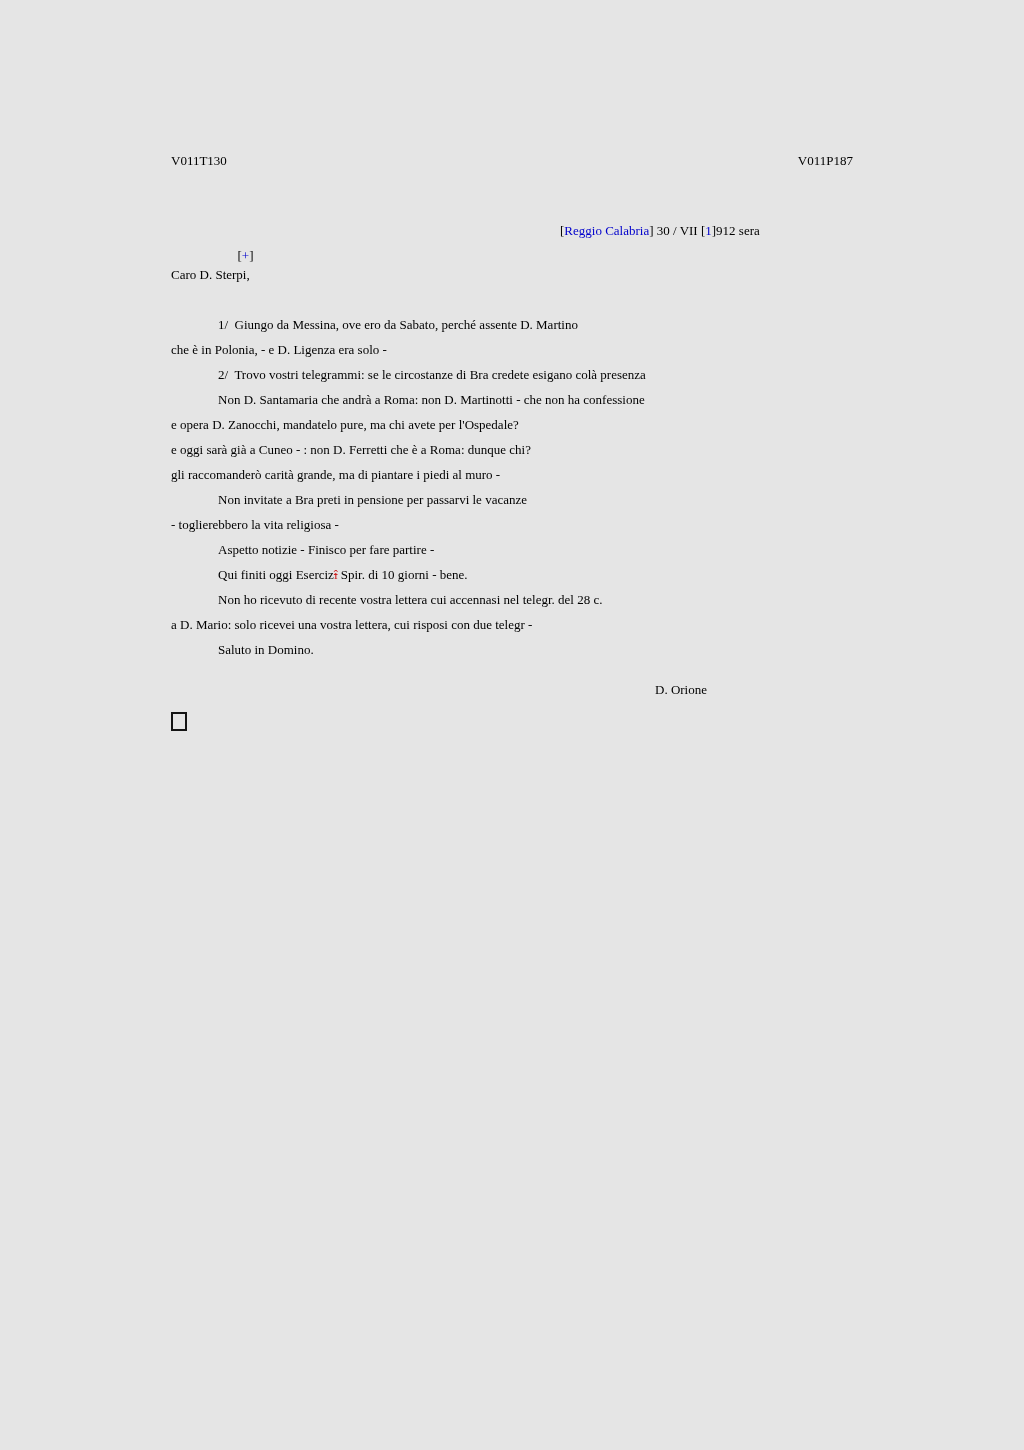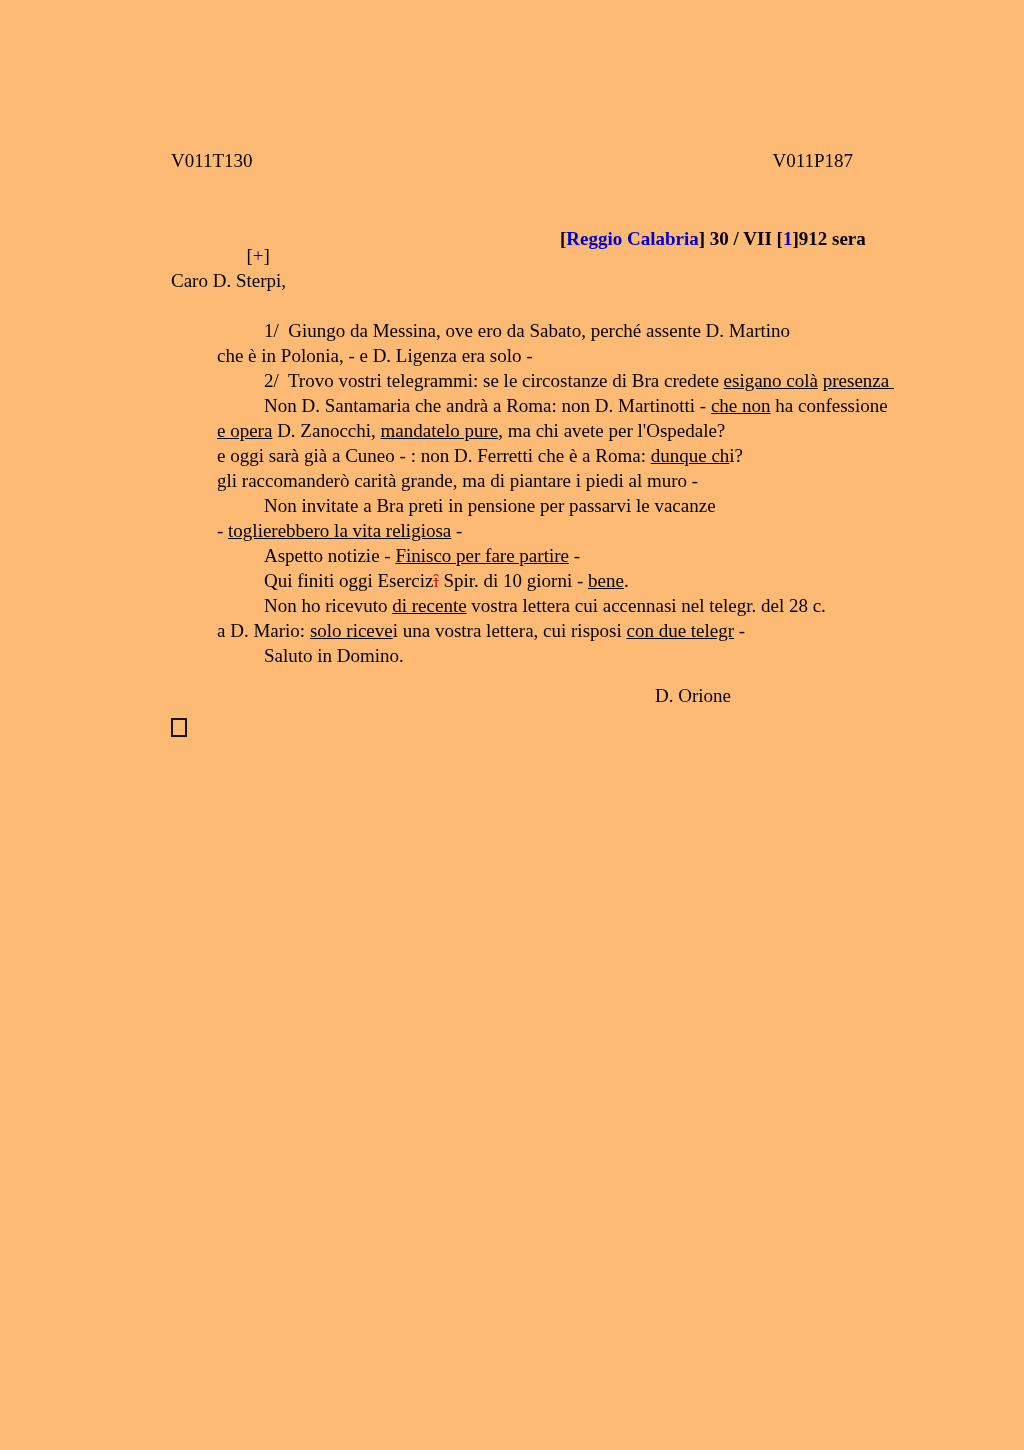--- a/index.html
+++ b/index.html
@@ -1,23 +1,23 @@
 <!DOCTYPE html>
 <html style="--blue: #0000CC; --red: #CC2222;"><head>
 <meta charset="utf-8">
 <title>V011T130</title>
 <style>
   html, body { margin: 0; padding: 0; background: #ffffff; }
   .page {
     position: relative;
     width: 1024px;
     height: 1450px;
-    background: #fdba74;
+    background: #e5e5e5;
     font-family: "Liberation Serif", "DejaVu Serif", serif;
-    font-size: 19px;
+    font-size: 13px;
     line-height: 25px;
     color: #000000;
     overflow: hidden;
   }
   .content {
     position: absolute;
     left: 171px;
     top: 148px;
     width: 682px;
   }
@@ -29,28 +29,27 @@
   .dateline-row {
     position: relative;
     margin-top: 45px;
     white-space: pre;
     height: 25px;
   }
   .dateline-row .cross { padding-left: 47px; }
   .dateline-row .dateplace {
     position: absolute;
     left: 389px;
-    top: 8px;
-    font-weight: bold;
+    top: 0;
   }
-  .greeting-row { margin-top: 25px; white-space: pre; }
-  .letter-body { margin-top: 25px; margin-left: 46px; }
+  .greeting-row { margin-top: 19px; white-space: pre; }
+  .letter-body { margin-top: 25px; }
   .line { white-space: pre; }
   .indent { padding-left: 47px; }
-  .u { text-decoration: underline; }
+  .u { }
   .strike { text-decoration: line-through; }
   .blue { color: var(--blue, #0000CC); }
   .red { color: var(--red, #CC2222); }
   .signature-row { margin-top: 15px; padding-left: 484px; white-space: pre; }
   .square-row { margin-top: 5px; height: 25px; }
   .square {
     display: inline-block;
     width: 12px;
     height: 15px;
     border: 2px solid #141414;

